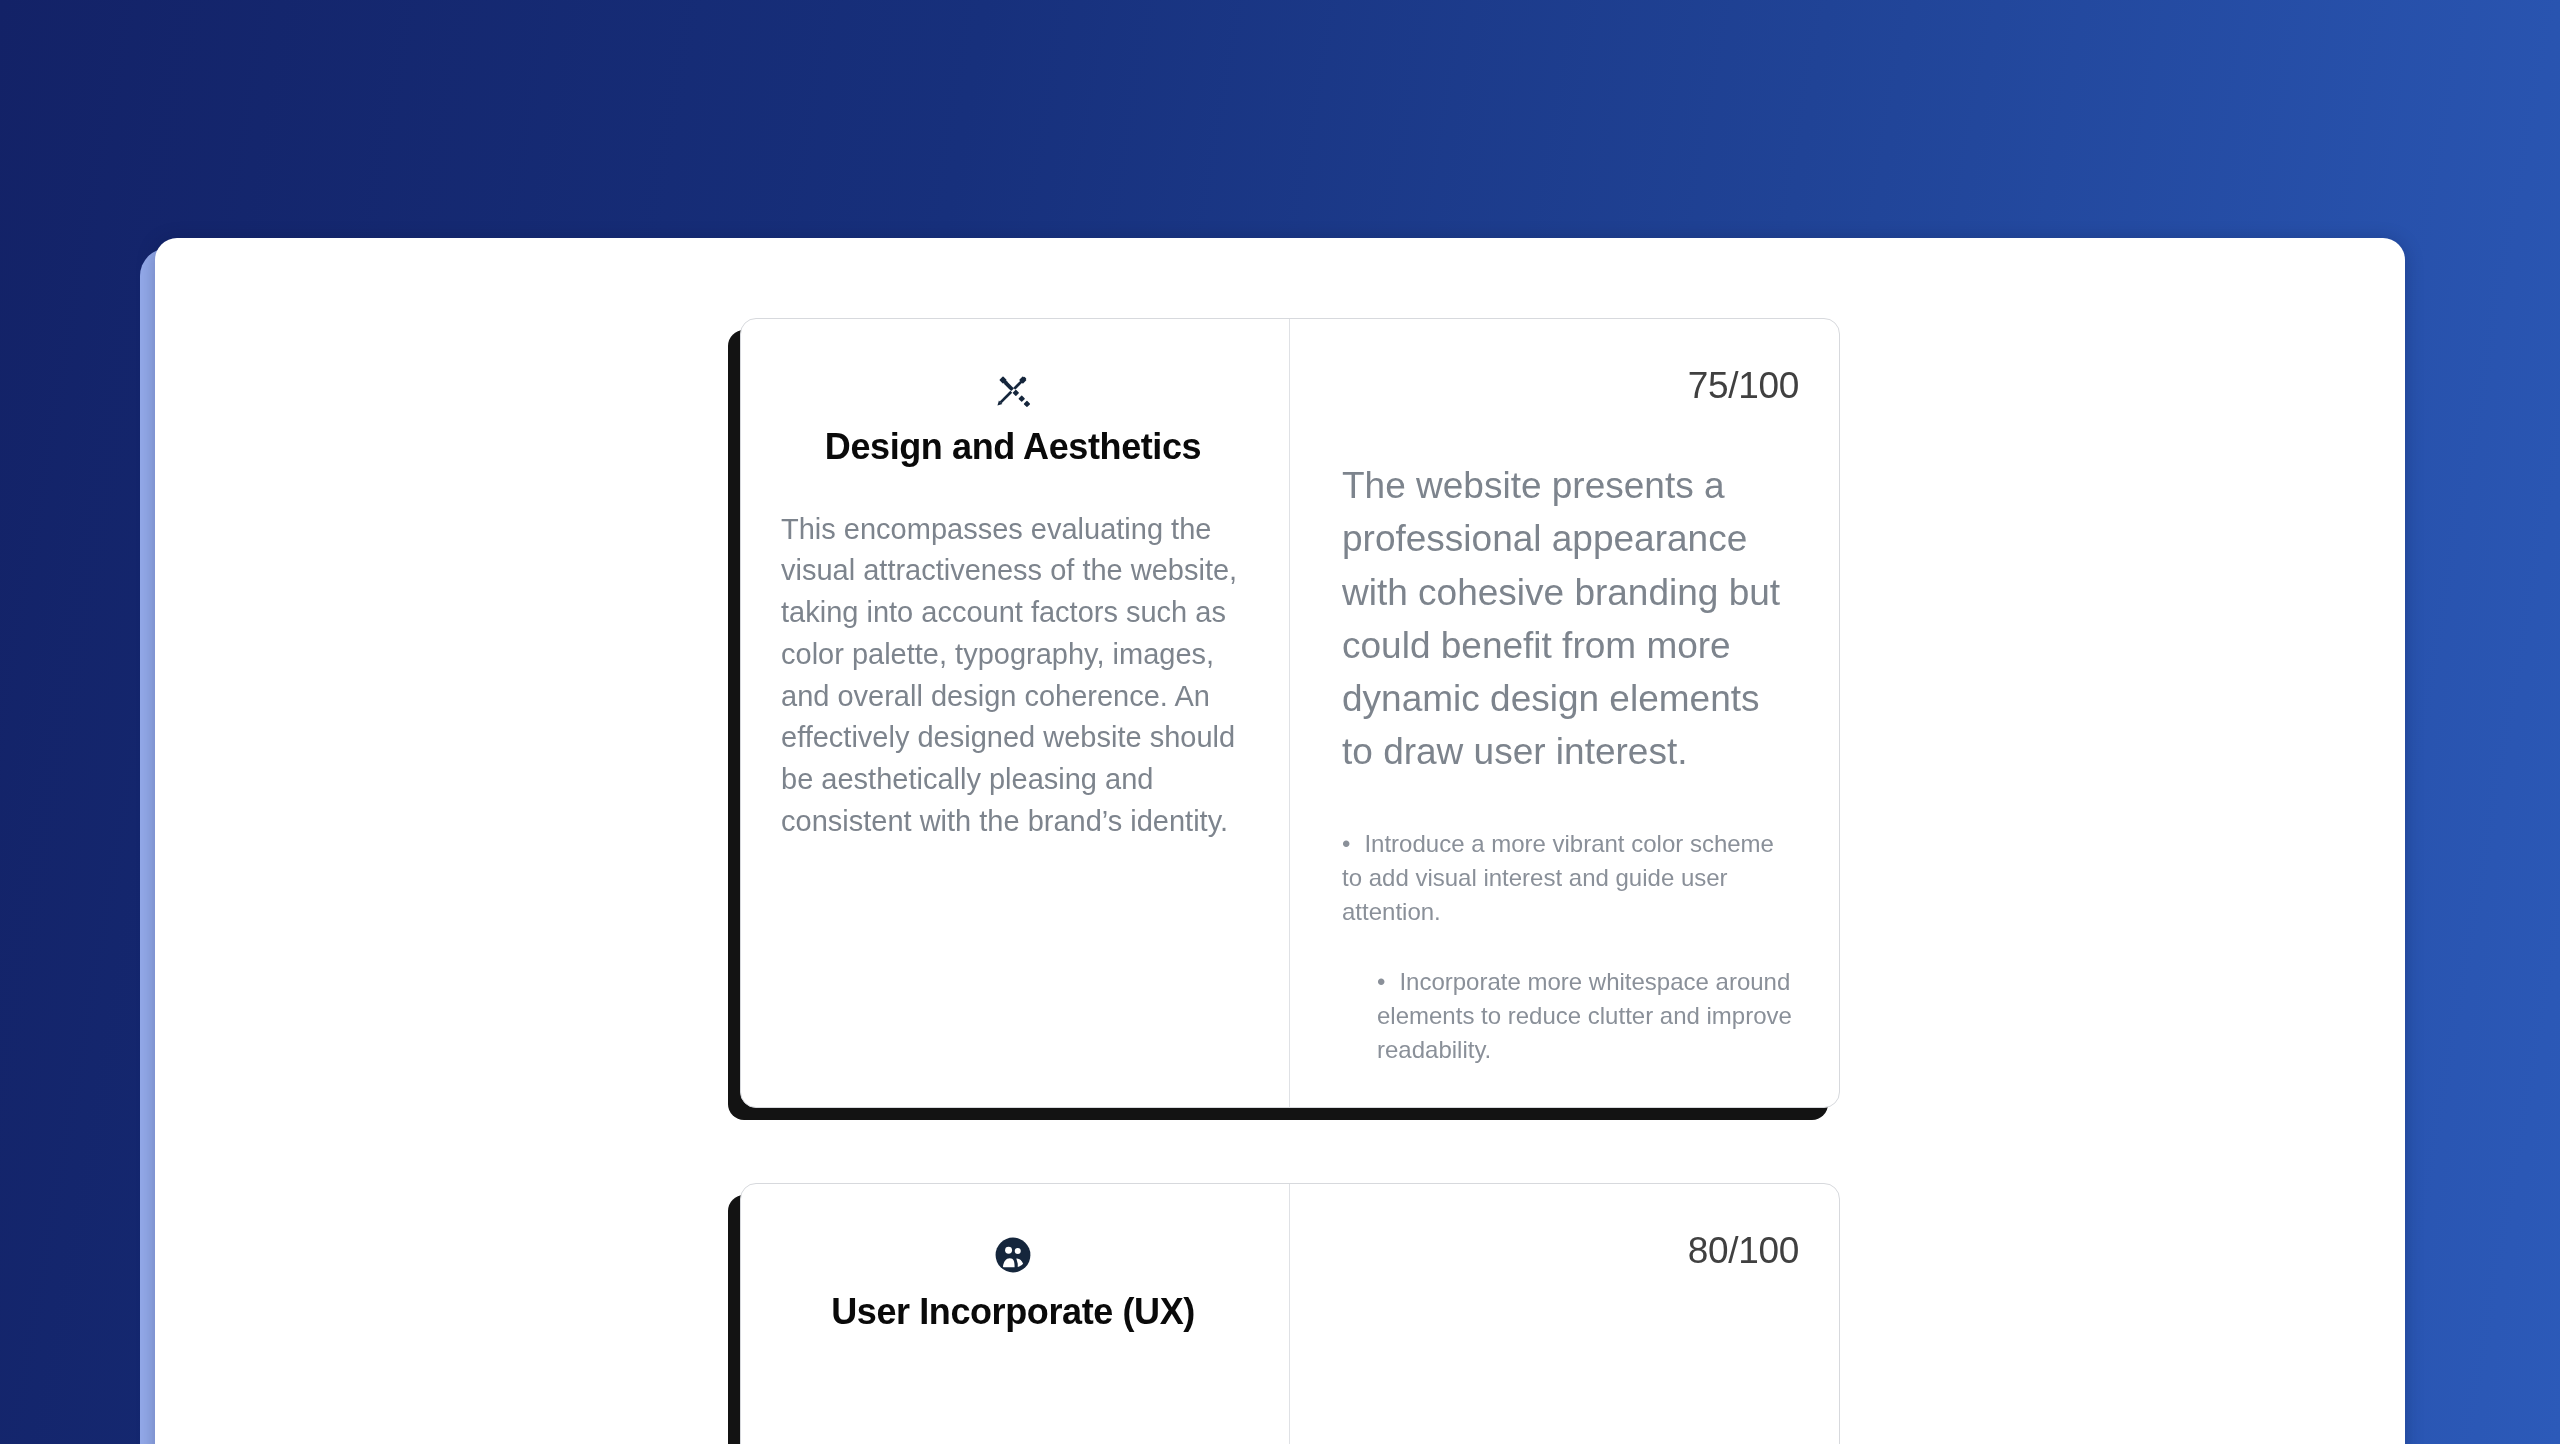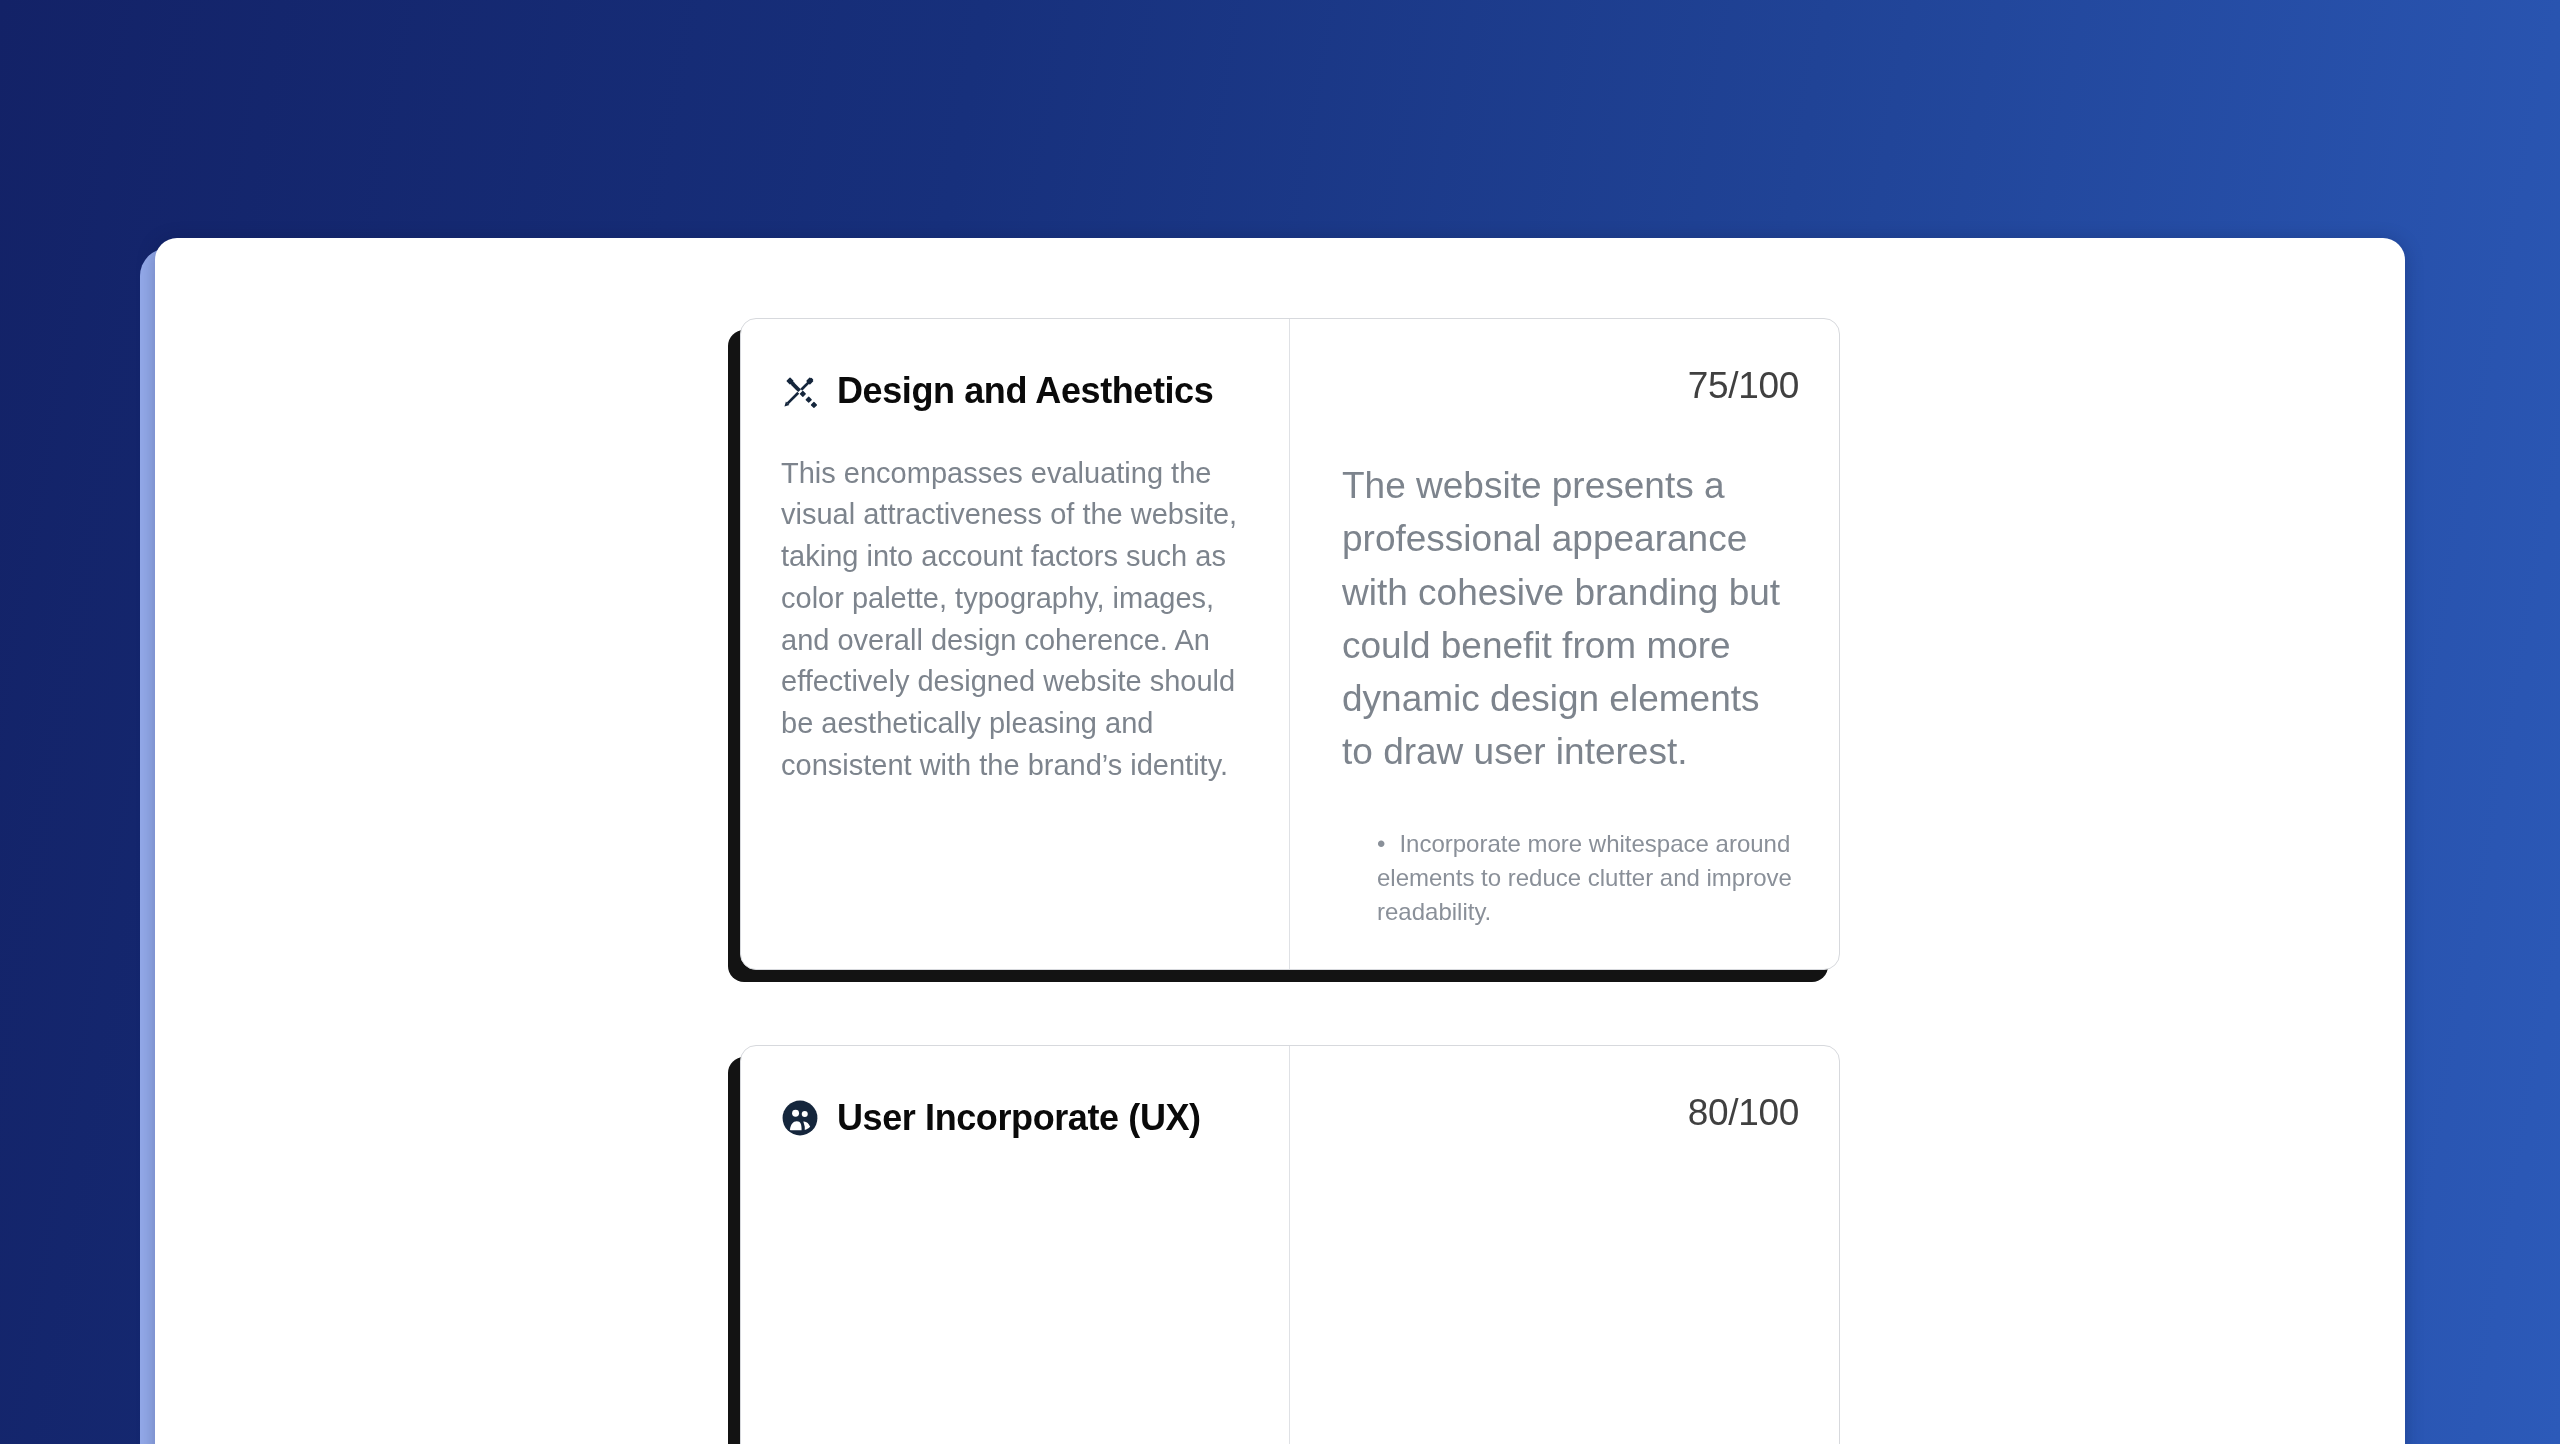--- a/index.html
+++ b/index.html
@@ -82,20 +82,21 @@
   .card-col-right {
     width: 50%;
     padding: 46px 40px 40px 52px;
   }
 
   .cat-header {
     display: flex;
     align-items: center;
     gap: 18px;
     margin-bottom: 42px;
+    flex-direction: column;
   }
 
   .cat-icon {
     width: 38px;
     height: 38px;
     flex: 0 0 38px;
     display: block;
   }
 
   .cat-title {
@@ -179,20 +180,21 @@
           </span>
           <span class="cat-title">Design and Aesthetics</span>
         </div>
         <p class="cat-desc">This encompasses evaluating the visual attractiveness of the website, taking into account factors such as color palette, typography, images, and overall design coherence. An effectively designed website should be aesthetically pleasing and consistent with the brand’s identity.</p>
       </div>
 
       <div class="card-col-right">
         <div class="score">75/100</div>
         <p class="summary">The website presents a professional appearance with cohesive branding but could benefit from more dynamic design elements to draw user interest.</p>
         <ul class="recs">
+          <li class="rec-item"><span class="rec-bullet">•</span><span>Introduce a more vibrant color scheme to add visual interest and guide user attention.</span></li>
           <li class="rec-item"><span class="rec-bullet">•</span><span>Incorporate more whitespace around elements to reduce clutter and improve readability.</span></li>
         </ul>
       </div>
 
     </div>
 
     <div class="category-card">
 
       <div class="card-col-left">
         <div class="cat-header">

